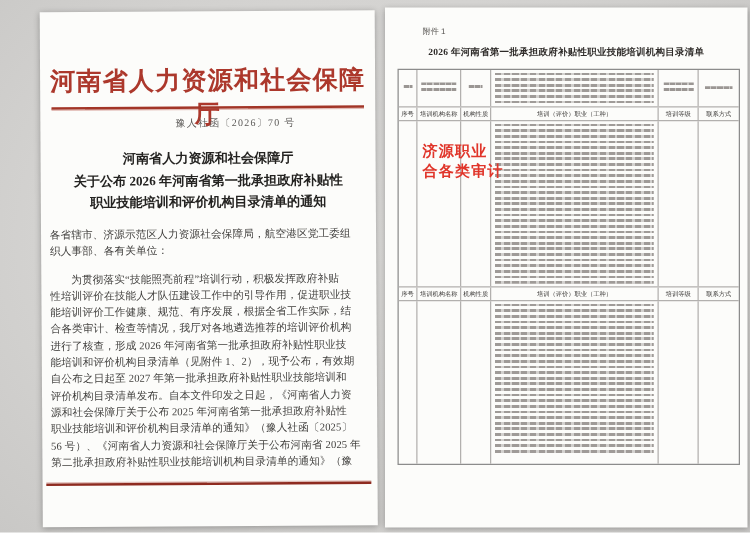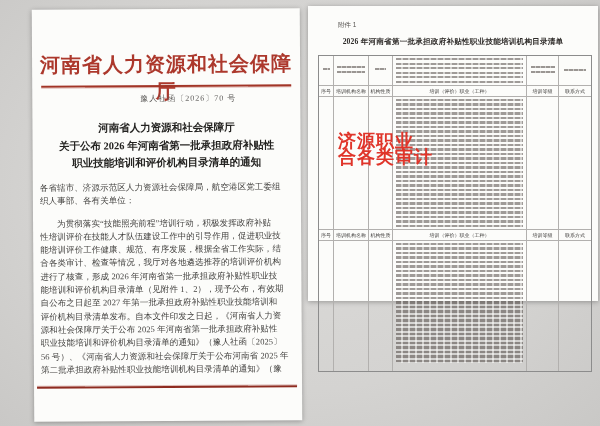--- a/index.html
+++ b/index.html
@@ -28,21 +28,21 @@
   .doc-title div{font-size:10.5px;font-weight:bold;line-height:17.5px;white-space:nowrap;}
   .body-block{position:absolute;top:172px;left:7px;width:252px;color:#403f3d;}
   .body-block div{font-size:8.5px;line-height:13.3px;letter-spacing:0.1px;white-space:nowrap;overflow:hidden;}
   .para-gap{margin-top:9px;}
   .indent{text-indent:17px;}
   .bottom-rule{
     position:absolute;top:377px;left:3px;width:260px;height:0;
     border-top:2px solid #8e2b20;box-shadow:0 -1px 0 rgba(160,50,40,.3);
   }
   
-  #right-page{left:308px;top:6px;width:290px;height:295px;}
+  #right-page{left:308px;top:6px;width:290px;height:416px;}
   .attachment-label{position:absolute;top:15px;left:30px;font-size:6.5px;color:#55524f;font-family:"Liberation Sans",sans-serif;}
   .r-title{
     position:absolute;top:31px;left:0;width:100%;text-align:center;
     font-size:7.6px;font-weight:bold;color:#2e2b29;letter-spacing:0.2px;white-space:nowrap;
   }
   .table-wrap{
     position:absolute;left:10px;top:49px;width:274px;height:317px;
     border:1px solid #8c8c8c;box-sizing:border-box;
     font-family:"Liberation Sans",sans-serif;
   }
@@ -59,23 +59,23 @@
     background-image:
       repeating-linear-gradient(to right, rgba(252,252,250,0) 0 5px, rgba(252,252,250,.55) 5px 7px),
       repeating-linear-gradient(to bottom, rgba(74,66,62,.52) 0 2.2px, rgba(252,252,250,0) 2.2px 4.5px);
   }
   .blur{display:block;margin:2px auto 0 auto;
     background-image:
       repeating-linear-gradient(to right, rgba(252,252,250,0) 0 4px, rgba(252,252,250,.5) 4px 5px),
       repeating-linear-gradient(to bottom, rgba(74,66,62,.55) 0 2.2px, rgba(252,252,250,0) 2.2px 4.5px);
   }
   .watermark{
-    position:absolute;left:30px;top:128px;width:60px;z-index:5;
+    position:absolute;left:30px;top:108px;width:60px;z-index:5;
     font-family:Liberation Serif, serif;font-weight:bold;
-    font-size:18px;line-height:15.5px;color:#e0352a;letter-spacing:1px;white-space:nowrap;
+    font-size:12px;line-height:15.5px;color:#e0352a;letter-spacing:1px;white-space:nowrap;
   }
 </style>
 </head>
 <body>
 
 <div class="page" id="left-page">
   <div class="agency-header">河南省人力资源和社会保障厅</div>
   <div class="red-rule"></div>
   <div class="doc-number">豫人社函〔2026〕70 号</div>
 

